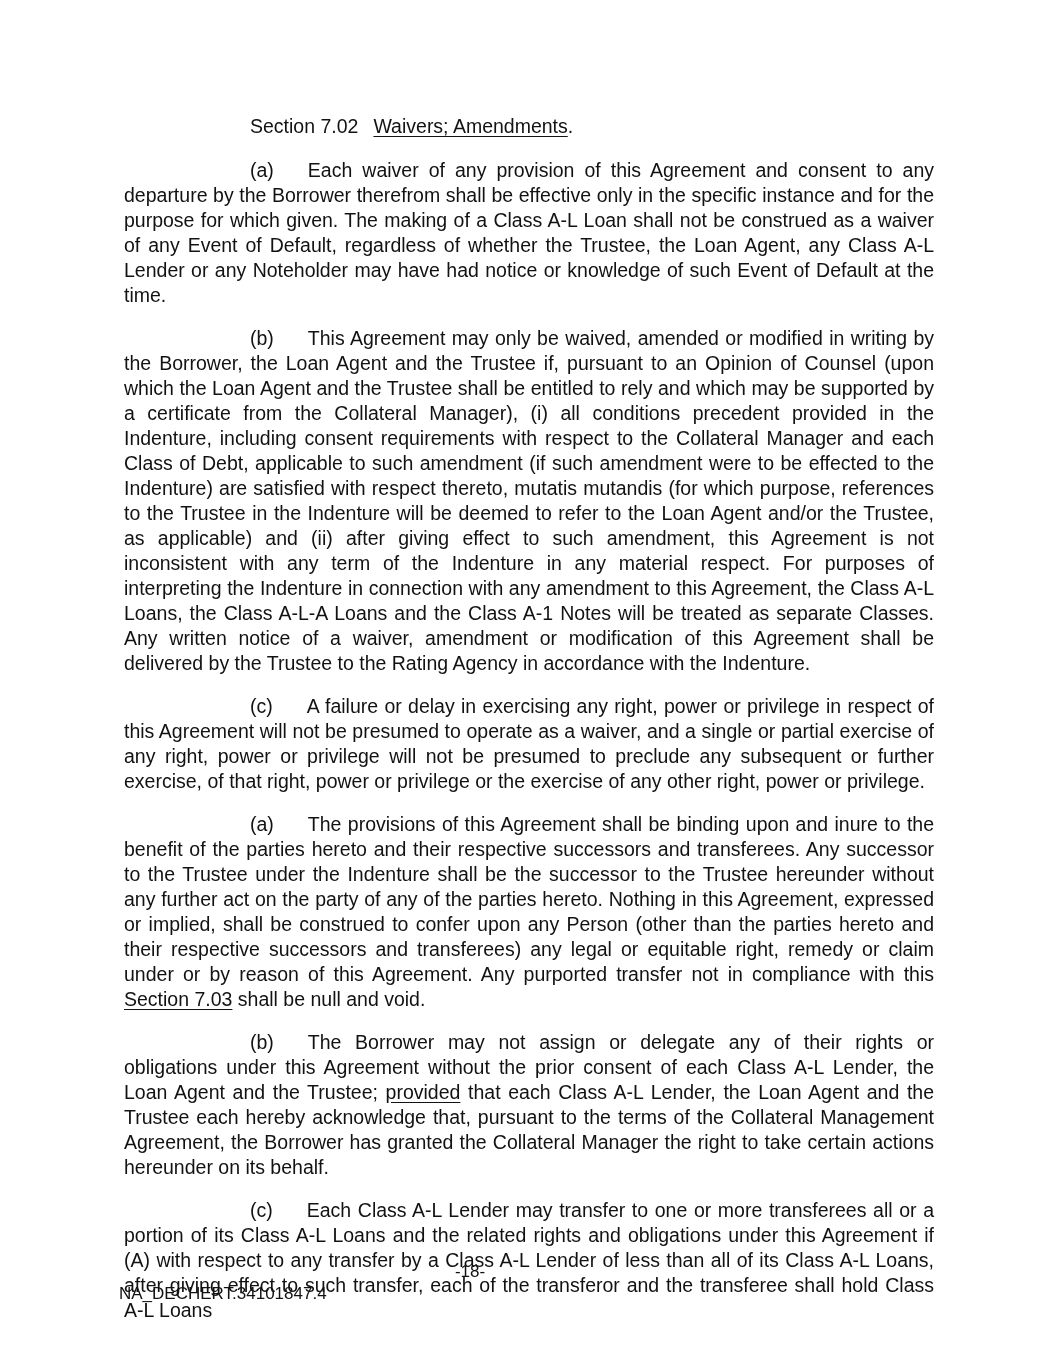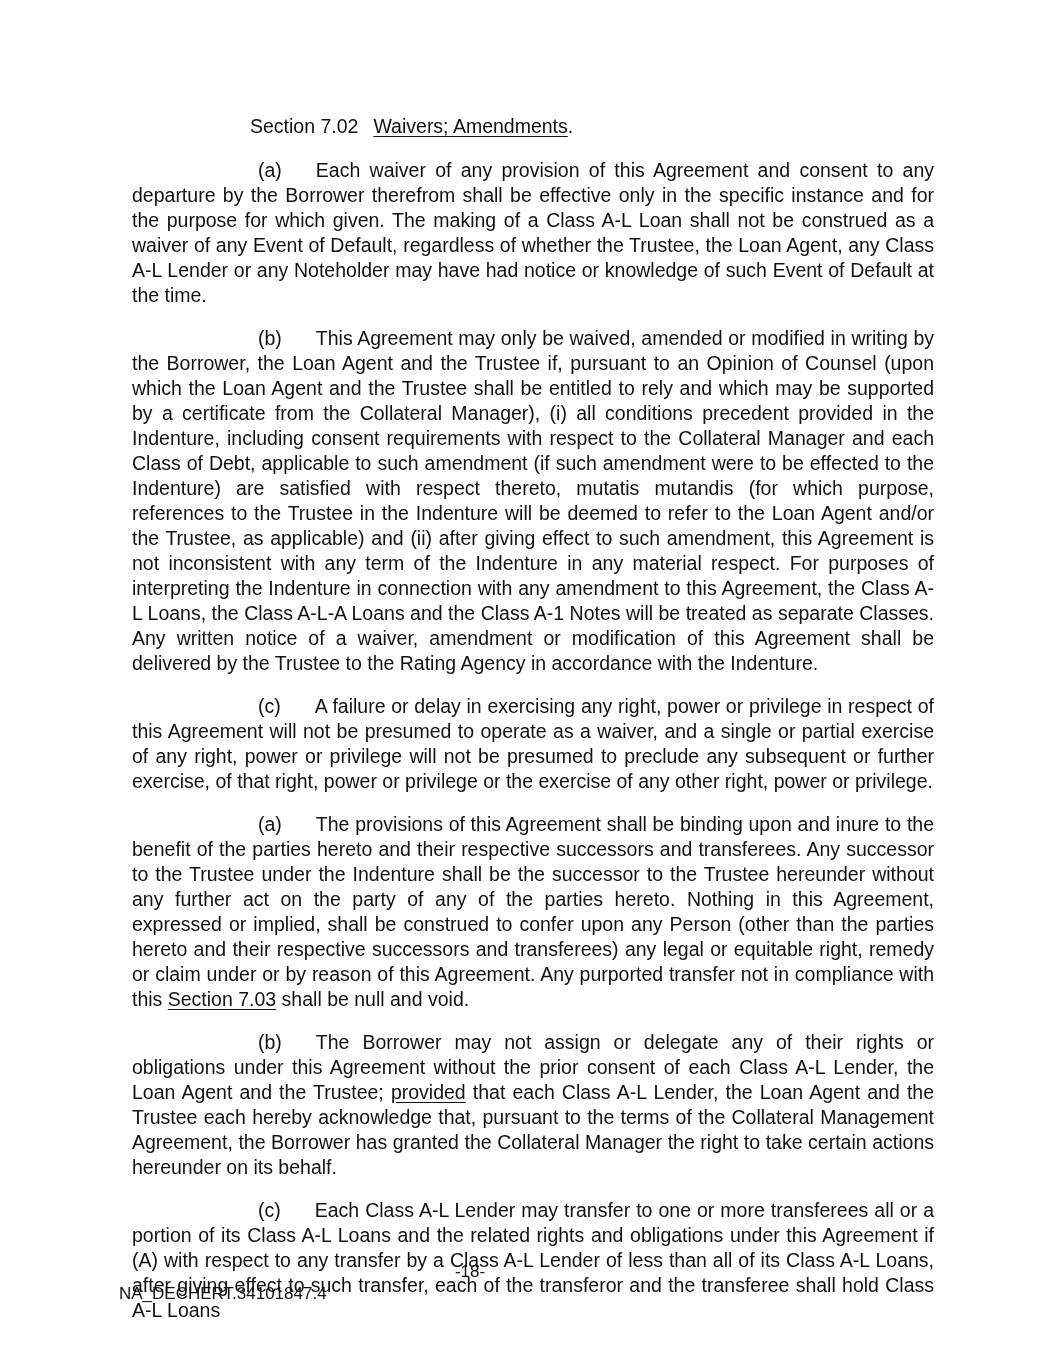--- a/index.html
+++ b/index.html
@@ -29,21 +29,21 @@
     margin: 0 0 19px 0;
     text-indent: 126px;
     text-align: left;
     white-space: nowrap;
   }
   .hgap {
     display: inline-block;
     width: 15px;
   }
   .para {
-    margin: 0 0 18px 8px;
+    margin: 0 0 18px 0;
     text-indent: 126px;
   }
   .marker { }
   .tab {
     display: inline-block;
     width: 34px;
   }
   .u {
     text-decoration: underline;
     text-underline-offset: 3px;

